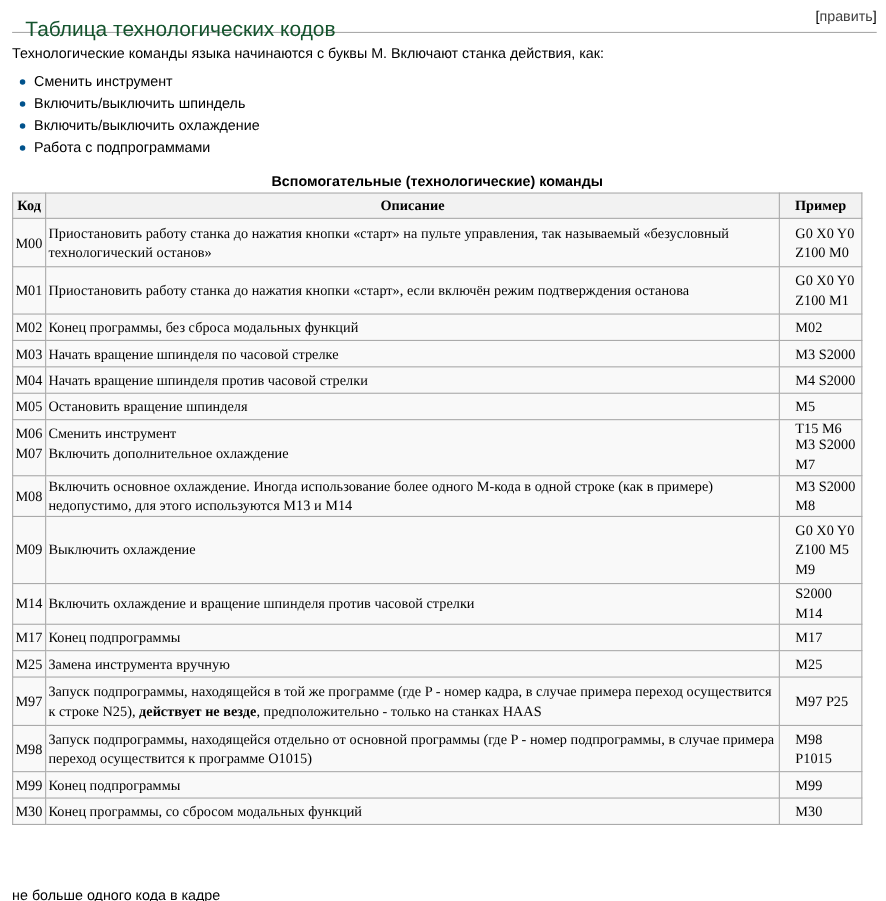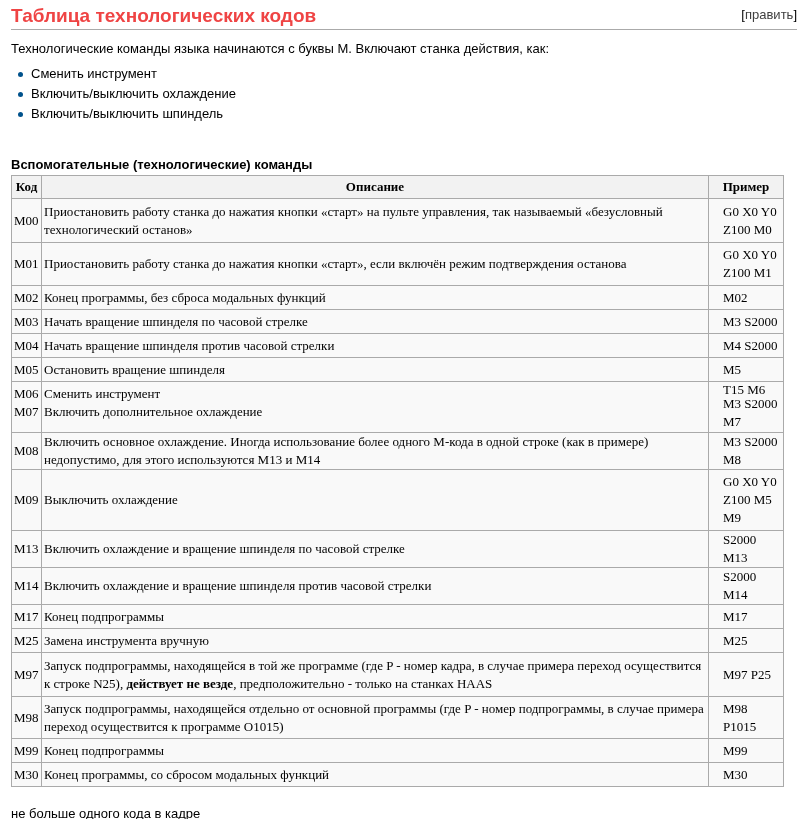--- a/index.html
+++ b/index.html
@@ -1,28 +1,28 @@
 <!DOCTYPE html>
 <html><head>
 <meta charset="utf-8">
 <style>
   html, body { margin:0; padding:0; background:#ffffff; }
   body { width:805px; height:819px; overflow:hidden; position:relative;
          font-family:"Liberation Sans", sans-serif; font-size:13px; color:#000; }
   .heading { position:absolute; left:11px; top:3px; width:786px; height:26px;
              border-bottom:1px solid #aaaaaa; }
-  .heading h2 { margin:0; font-weight:bold; font-size:19px; line-height:26px; color:#ef4444; }
+  .heading h2 { margin:12px; font-weight:normal; font-size:19px; line-height:26px; color:#14532d; }
   .editsection { position:absolute; right:0; top:4px; font-size:13px; color:#000; }
   .editsection a { color:#404040; text-decoration:none; }
   .intro { position:absolute; left:11px; top:40px; margin:0; line-height:18px; }
   ul.actions { position:absolute; left:11px; top:64px; margin:0; padding:0; list-style:none; }
   ul.actions li { height:20px; line-height:20px; padding-left:20px; position:relative; }
   ul.actions li .bullet { position:absolute; left:7px; top:8px; width:5px; height:5px;
                           border-radius:50%; background:#00528c; }
-  .caption { position:absolute; left:11px; top:157px; width:773px; text-align:left;
+  .caption { position:absolute; left:11px; top:157px; width:773px; text-align:center;
              font-weight:bold; font-size:13px; line-height:16px; }
   table.wt { position:absolute; left:11px; top:175px; border-collapse:collapse;
              background:#f9f9f9; border:1px solid #aaaaaa; table-layout:fixed; }
   table.wt th, table.wt td { border:1px solid #aaaaaa; padding:0 2px; font-size:13px;
              line-height:18px; vertical-align:middle;font-family:Liberation Serif, serif; }
   table.wt th { background:#f2f2f2; font-weight:bold; text-align:center; height:22px; }
   table.wt td.code { padding:0 1px 0 2px; }
   table.wt td.ex { padding-left:14px; }
   .overlap { display:block; line-height:10px; }
   .ex-lines span { display:block; }
@@ -33,22 +33,23 @@
 
 <div class="heading">
   <h2>Таблица технологических кодов</h2>
   <span class="editsection"><span>[</span><a href="#">править</a><span>]</span></span>
 </div>
 
 <p class="intro">Технологические команды языка начинаются с буквы М. Включают станка действия, как:</p>
 
 <ul class="actions">
   <li><span class="bullet"></span><span>Сменить инструмент</span></li>
+  <li><span class="bullet"></span><span>Включить/выключить шпиндель</span></li>
   <li><span class="bullet"></span><span>Включить/выключить охлаждение</span></li>
-  <li><span class="bullet"></span><span>Включить/выключить шпиндель</span></li>
+  <li><span class="bullet"></span><span>Работа с подпрограммами</span></li>
 </ul>
 
 <div class="caption">Вспомогательные (технологические) команды</div>
 
 <table class="wt">
   <colgroup>
       <col style="width:30px">
       <col style="width:667px">
       <col style="width:75px">
     </colgroup>
@@ -122,25 +123,20 @@
     <tr style="height:61px">
       <td class="code">M09</td>
       <td>Выключить охлаждение</td>
       <td class="ex ex-lines">
           <span>G0 X0 Y0</span>
           <span>Z100 M5</span>
           <span>M9</span>
         </td>
     </tr>
     <tr style="height:24px">
-      <td class="code">M13</td>
-      <td>Включить охлаждение и вращение шпинделя по часовой стрелке</td>
-      <td class="ex">S2000 M13</td>
-    </tr>
-    <tr style="height:24px">
       <td class="code">M14</td>
       <td>Включить охлаждение и вращение шпинделя против часовой стрелки</td>
       <td class="ex">S2000 M14</td>
     </tr>
     <tr style="height:24px">
       <td class="code">M17</td>
       <td>Конец подпрограммы</td>
       <td class="ex">M17</td>
     </tr>
     <tr style="height:24px">

